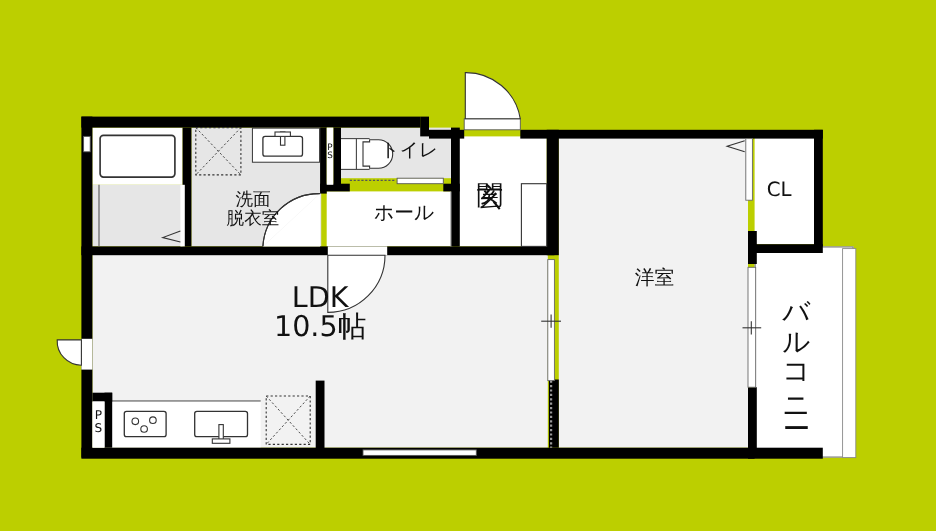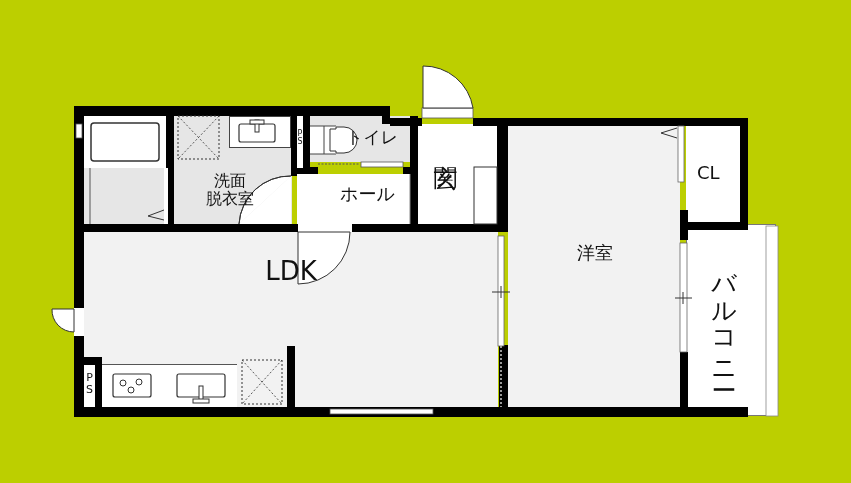--- a/index.html
+++ b/index.html
@@ -154,17 +154,18 @@
     <div>脱衣室</div>
   </div>
   <div class="label" style="left:346px;top:128px;font-size:17px;text-align:center;">トイレ</div>
   <div class="label" style="left:312px;top:184px;font-size:18px;margin-left:28px;">ホール</div>
   <div class="label vtext" style="left:432px;top:146px;font-size:24px;">玄関</div>
   <div class="label" style="left:697px;top:163px;font-size:18px;">CL</div>
   <div class="label vtext" style="left:710px;top:255px;font-size:25px;">バルコニー</div>
 
   <div class="label" style="left:236px;top:258px;width:110px;font-size:26px;line-height:26px;">
     <div>LDK</div>
+    <div>10.5帖</div>
   </div>
   <div class="label" style="left:540px;top:240px;width:110px;font-size:18px;line-height:26px;">
     <div>洋室</div>
   </div>
 </div>
 
 </body></html>

